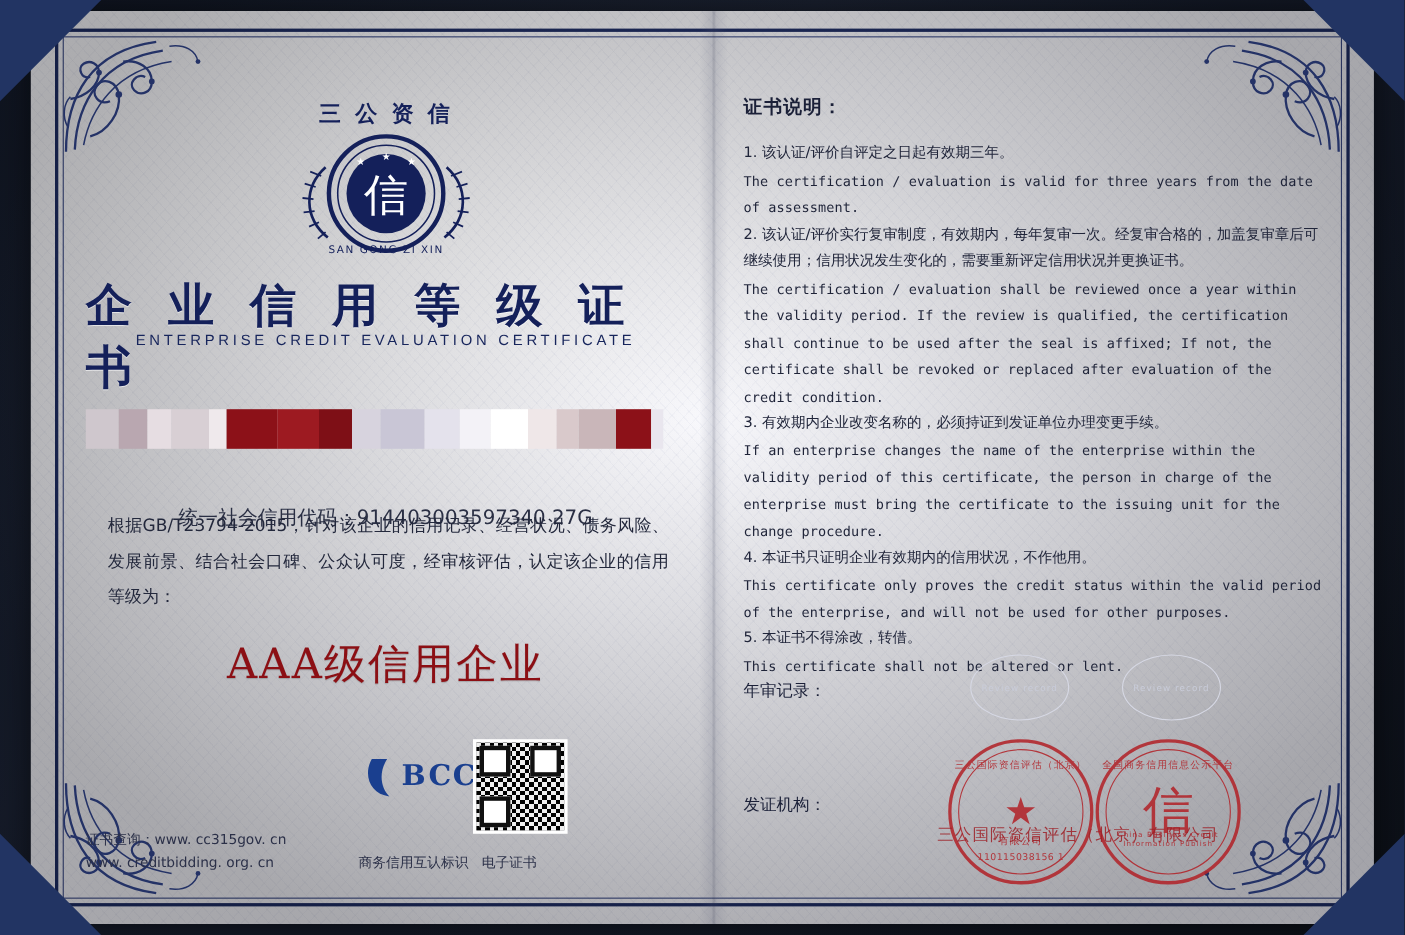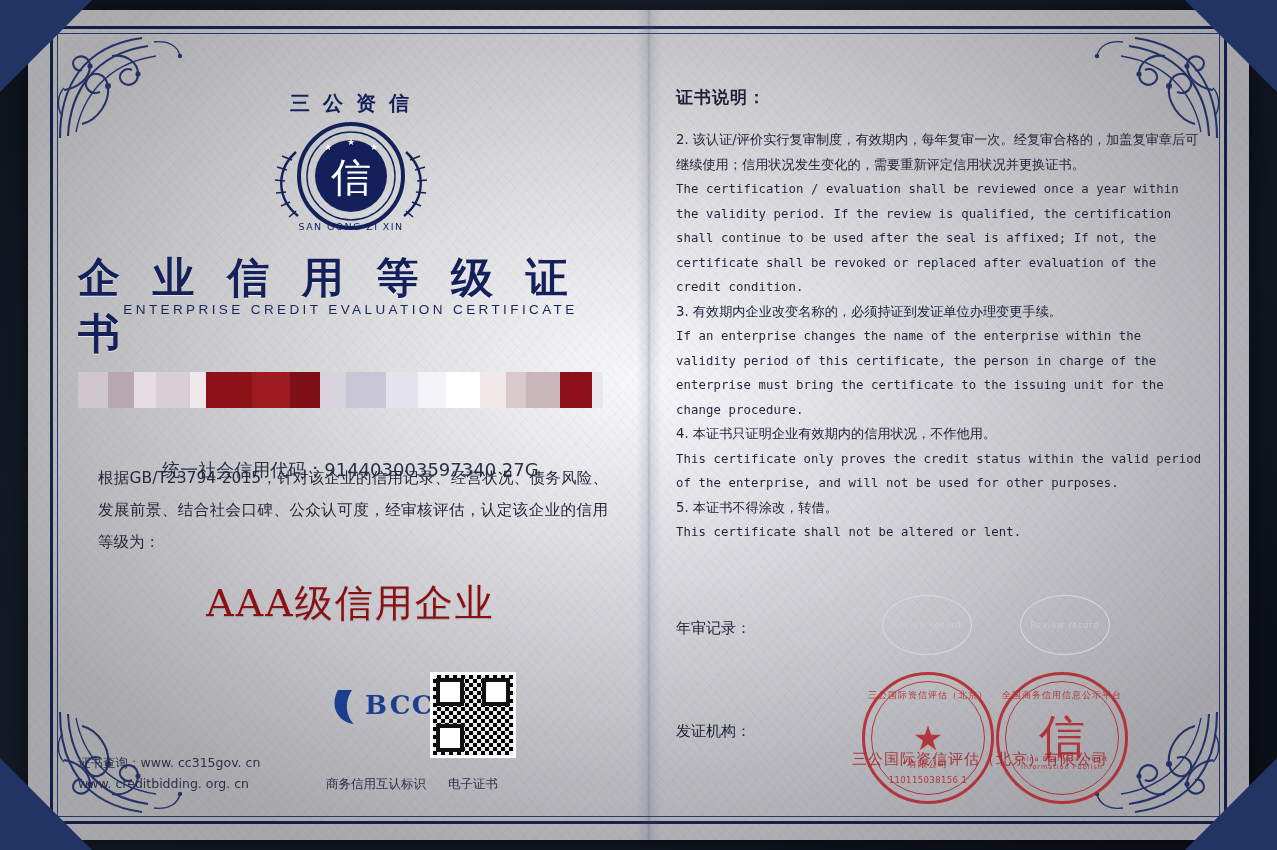--- a/index.html
+++ b/index.html
@@ -241,21 +241,21 @@
     font-size: 12.5px;
     line-height: 21px;
     color: #2b3048;
     font-family: "DejaVu Sans", sans-serif;
   }
   .foot-labels {
     position: absolute;
     left: 248px; top: 726px;
     width: 260px;
     display: flex;
-    gap: 22px;
+    gap: 12px;
     font-size: 12.5px;
     color: #2b3048;
     font-family: "DejaVu Sans", sans-serif;
   }
 
   
   .right {
     position: absolute;
     left: 648px;
     top: 40px;
@@ -584,20 +584,24 @@
         <span>电子证书</span>
       </div>
     </div>
 
     <div class="right">
 
       <div class="notes-title">证书说明：</div>
 
       <div class="notes">
         <div>
+          <div>1. 该认证/评价自评定之日起有效期三年。</div>
+          <div class="en">The certification / evaluation is valid for three years from the date of assessment.</div>
+        </div>
+        <div>
           <div>2. 该认证/评价实行复审制度，有效期内，每年复审一次。经复审合格的，加盖复审章后可继续使用；信用状况发生变化的，需要重新评定信用状况并更换证书。</div>
           <div class="en">The certification / evaluation shall be reviewed once a year within the validity period. If the review is qualified,  the certification shall continue to be used after the seal is affixed; If not, the certificate shall be revoked or replaced after evaluation of the credit condition.</div>
         </div>
         <div>
           <div>3. 有效期内企业改变名称的，必须持证到发证单位办理变更手续。</div>
           <div class="en">If an enterprise changes the name of the enterprise within the validity period of this certificate, the person in charge of the enterprise must bring the certificate to the issuing unit for the change procedure.</div>
         </div>
         <div>
           <div>4. 本证书只证明企业有效期内的信用状况，不作他用。</div>
           <div class="en">This certificate only proves the credit status within the valid period of the enterprise, and will not be used for other purposes.</div>

